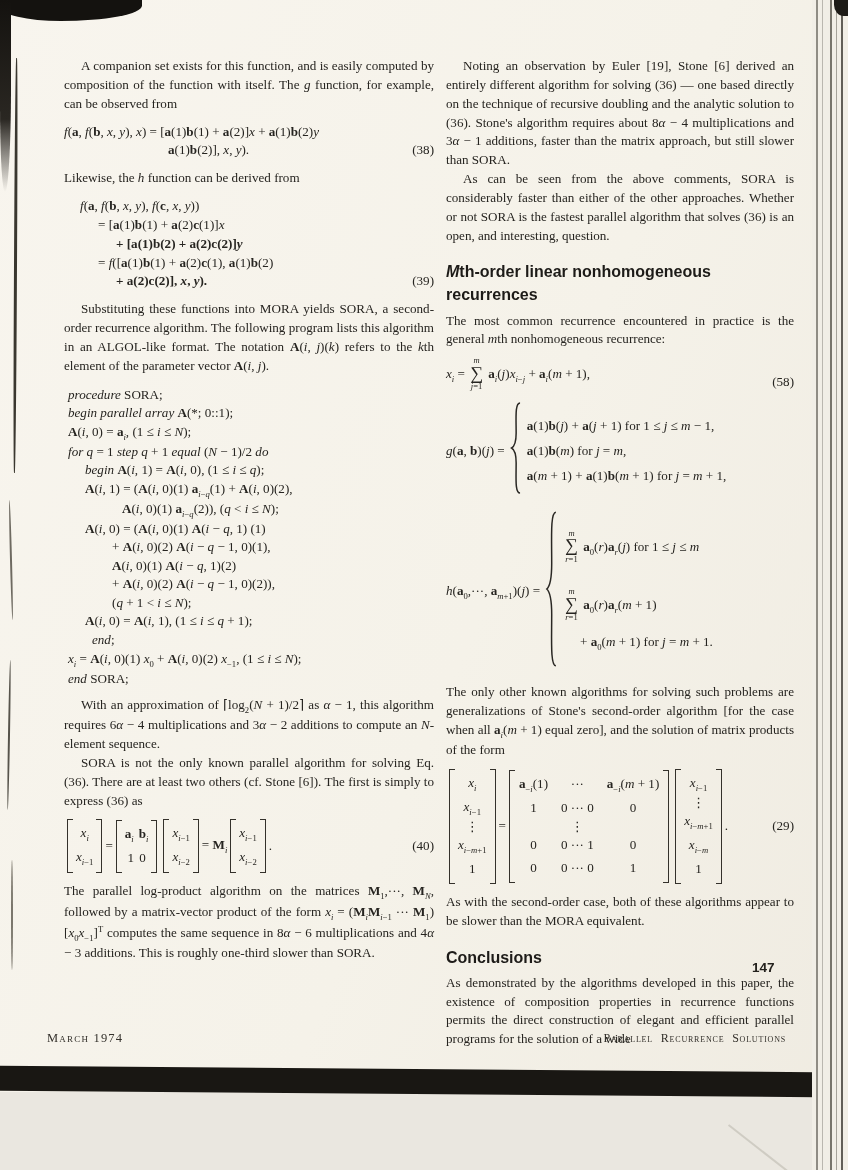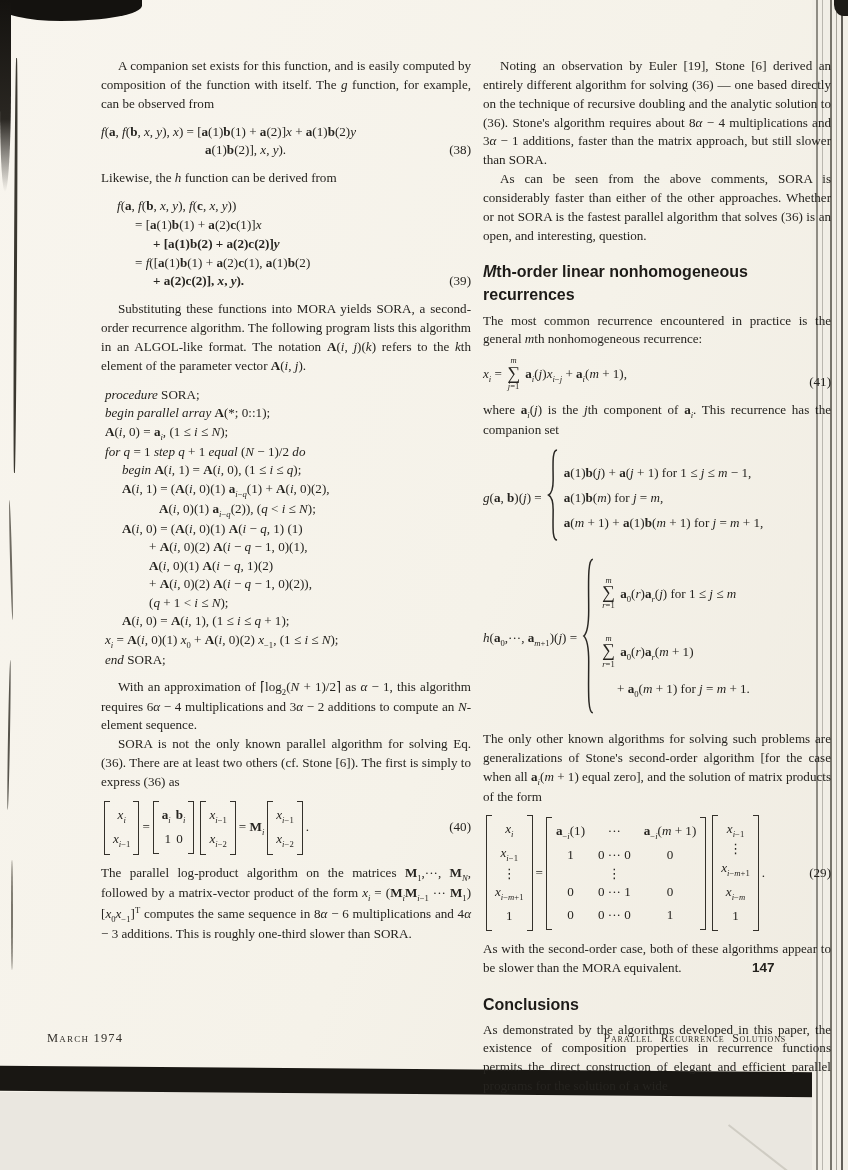--- a/index.html
+++ b/index.html
@@ -24,21 +24,21 @@
   .rl2{right:25px;width:1px;background:#bab7af;}
   .rl3{right:16px;width:2px;background:#77746b;}
   .rl4{right:11px;width:1px;background:#a5a299;}
   .rl5{right:5px;width:2.5px;background:#615e57;}
   .rcorner{right:0;top:0;width:14px;height:16px;background:#1d1b17;border-radius:0 0 0 70%;}
   .below-band{left:0;top:1092px;width:848px;height:78px;background:#eae7e0;}
   .band{left:-8px;top:1069px;width:830px;height:25px;background:#191713;
         transform:rotate(.45deg);border-radius:4px 8px 5px 3px;}
   .scratch{right:12px;bottom:8px;width:120px;height:1.5px;background:#cfccc3;transform:rotate(38deg);}
   
-  .col{position:absolute;top:57px;font-size:13.1px;line-height:1.44;text-align:justify;margin-left:37px;}
+  .col{position:absolute;top:57px;font-size:13.1px;line-height:1.44;text-align:justify;}
   .col-left{left:64px;width:370px;}
   .col-right{left:446px;width:348px;}
   .col p{margin:0;}
   .indent{text-indent:17px;}
   .eq{margin:9px 0;text-align:left;}
   .eqline{display:flex;justify-content:space-between;align-items:flex-end;}
   .eqnum{white-space:nowrap;padding-left:8px;}
   .pl1{padding-left:16px;}.pl2{padding-left:34px;}.pl3{padding-left:52px;font-weight:bold;}
   .pl4{padding-left:62px;}.pl5{padding-left:104px;}
   .algol{margin:10px 0 8px 4px;line-height:1.42;text-align:left;}
@@ -133,20 +133,21 @@
       <div><i>for q</i> = 1 <i>step q</i> + 1 <i>equal</i> (<i>N</i> − 1)/2 <i>do</i></div>
       <div class="ind1"><i>begin</i> <b>A</b>(<i>i</i>, 1) = <b>A</b>(<i>i</i>, 0), (1 ≤ <i>i</i> ≤ <i>q</i>);</div>
       <div class="ind1"><b>A</b>(<i>i</i>, 1) = (<b>A</b>(<i>i</i>, 0)(1) <b>a</b><sub><i>i</i>−<i>q</i></sub>(1) + <b>A</b>(<i>i</i>, 0)(2),</div>
       <div class="ind3"><b>A</b>(<i>i</i>, 0)(1) <b>a</b><sub><i>i</i>−<i>q</i></sub>(2)), (<i>q</i> &lt; <i>i</i> ≤ <i>N</i>);</div>
       <div class="ind1"><b>A</b>(<i>i</i>, 0) = (<b>A</b>(<i>i</i>, 0)(1) <b>A</b>(<i>i</i> − <i>q</i>, 1) (1)</div>
       <div class="ind2">+ <b>A</b>(<i>i</i>, 0)(2) <b>A</b>(<i>i</i> − <i>q</i> − 1, 0)(1),</div>
       <div class="ind2"><b>A</b>(<i>i</i>, 0)(1) <b>A</b>(<i>i</i> − <i>q</i>, 1)(2)</div>
       <div class="ind2">+ <b>A</b>(<i>i</i>, 0)(2) <b>A</b>(<i>i</i> − <i>q</i> − 1, 0)(2)),</div>
       <div class="ind2">(<i>q</i> + 1 &lt; <i>i</i> ≤ <i>N</i>);</div>
       <div class="ind1"><b>A</b>(<i>i</i>, 0) = <b>A</b>(<i>i</i>, 1), (1 ≤ <i>i</i> ≤ <i>q</i> + 1);</div>
+      <div class="ind1b"><i>end</i>;</div>
       <div><i>x</i><sub><i>i</i></sub> = <b>A</b>(<i>i</i>, 0)(1) <i>x</i><sub>0</sub> + <b>A</b>(<i>i</i>, 0)(2) <i>x</i><sub>−1</sub>, (1 ≤ <i>i</i> ≤ <i>N</i>);</div>
       <div><i>end</i> SORA;</div>
     </div>
 
     <p class="indent">With an approximation of ⌈log<sub>2</sub>(<i>N</i> + 1)/2⌉ as <i>α</i> − 1, this algorithm requires 6<i>α</i> − 4 multiplications and 3<i>α</i> − 2 additions to compute an <i>N</i>-element sequence.</p>
     <p class="indent">SORA is not the only known parallel algorithm for solving Eq. (36). There are at least two others (cf. Stone [6]). The first is simply to express (36) as</p>
 
     <div class="eq eqrow">
       <span class="vec">
         <span class="vr"><i>x</i><sub><i>i</i></sub></span>
@@ -186,24 +187,23 @@
     <div class="shead"><i>M</i>th-order linear nonhomogeneous recurrences</div>
 
     <p>The most common recurrence encountered in practice is the general <i>m</i>th nonhomogeneous recurrence:</p>
 
     <div class="eq eqline">
       <span><i>x</i><sub><i>i</i></sub> = <span class="sm">
             <span class="lim"><i>m</i></span>
             <span class="sg">∑</span>
             <span class="lim"><i>j</i>=1</span>
           </span> <b>a</b><sub><i>i</i></sub>(<i>j</i>)<i>x</i><sub><i>i</i>−<i>j</i></sub> + <b>a</b><sub><i>i</i></sub>(<i>m</i> + 1),</span>
-      <span class="eqnum">(41)</span>
-    </div>
-
-    <p>where <b>a</b><sub><i>i</i></sub>(<i>j</i>) is the <i>j</i>th component of <b>a</b><sub><i>i</i></sub>. This recurrence has the companion set</p>
+      <span class="eqnum">(58)</span>
+    </div>
+
 
     <div class="cases">
       <span class="lhs"><i>g</i>(<b>a</b>, <b>b</b>)(<i>j</i>) =</span>
       <span class="brace">
         <svg width="13" height="94" viewBox="0 0 20 100" preserveAspectRatio="none">
           <path d="M17 2 C9 2 11 18 11 34 C11 44 9 48 4 50 C9 52 11 56 11 66 C11 82 9 98 17 98" fill="none" stroke="#2a2824" stroke-width="1.5" vector-effect="non-scaling-stroke"></path>
         </svg>
       </span>
       <span class="caselines">
         <div><b>a</b>(1)<b>b</b>(<i>j</i>) + <b>a</b>(<i>j</i> + 1) for 1 ≤ <i>j</i> ≤ <i>m</i> − 1,</div>

